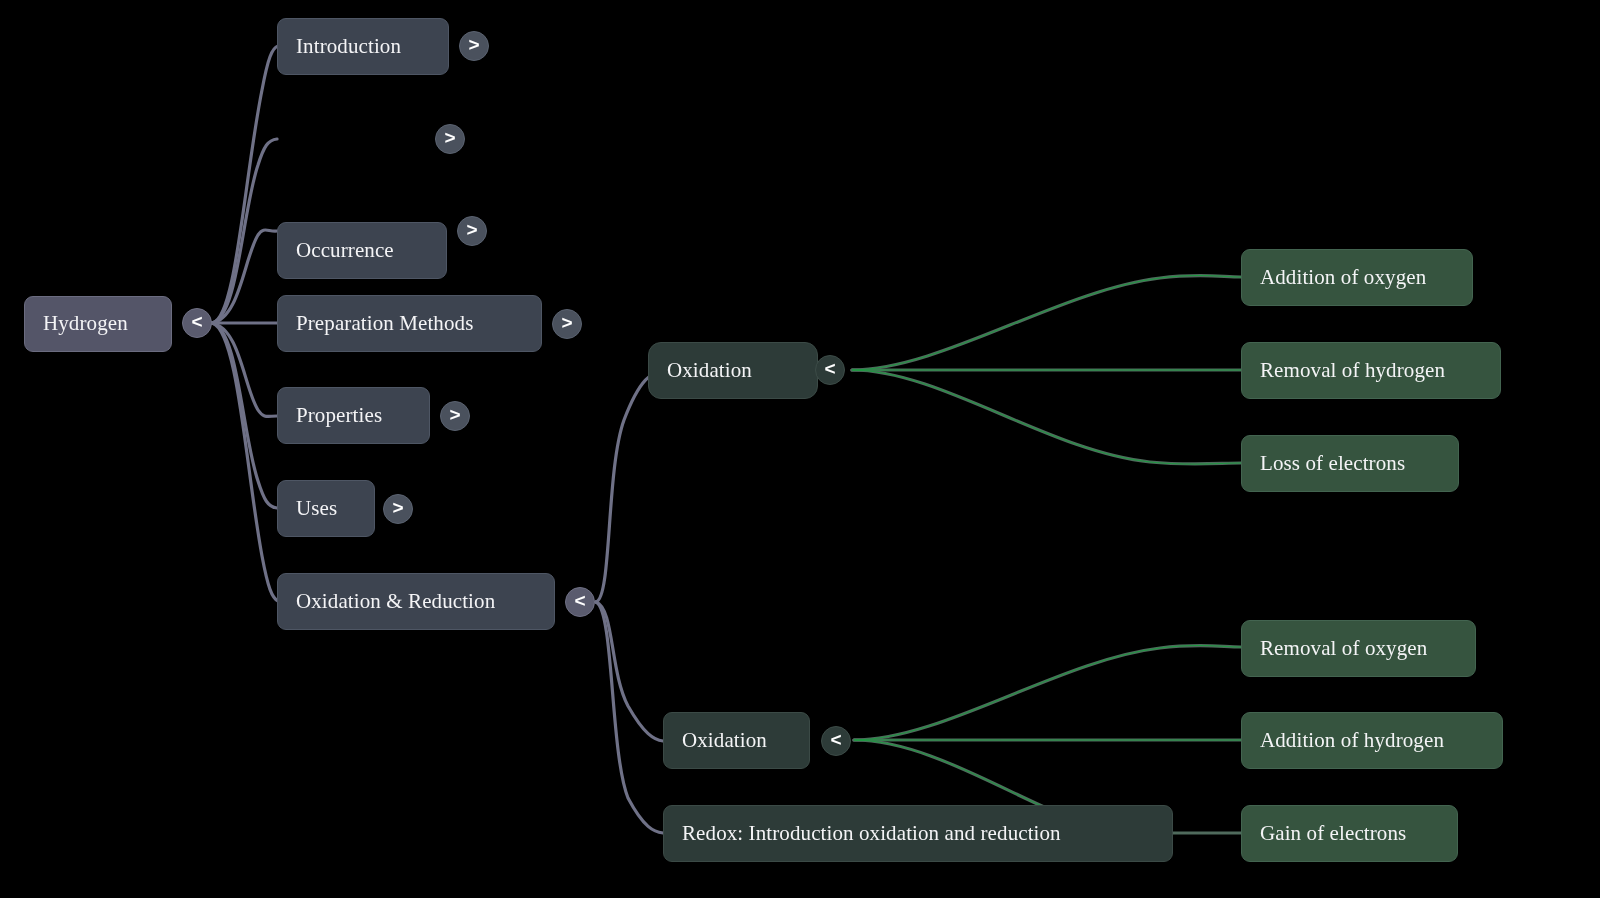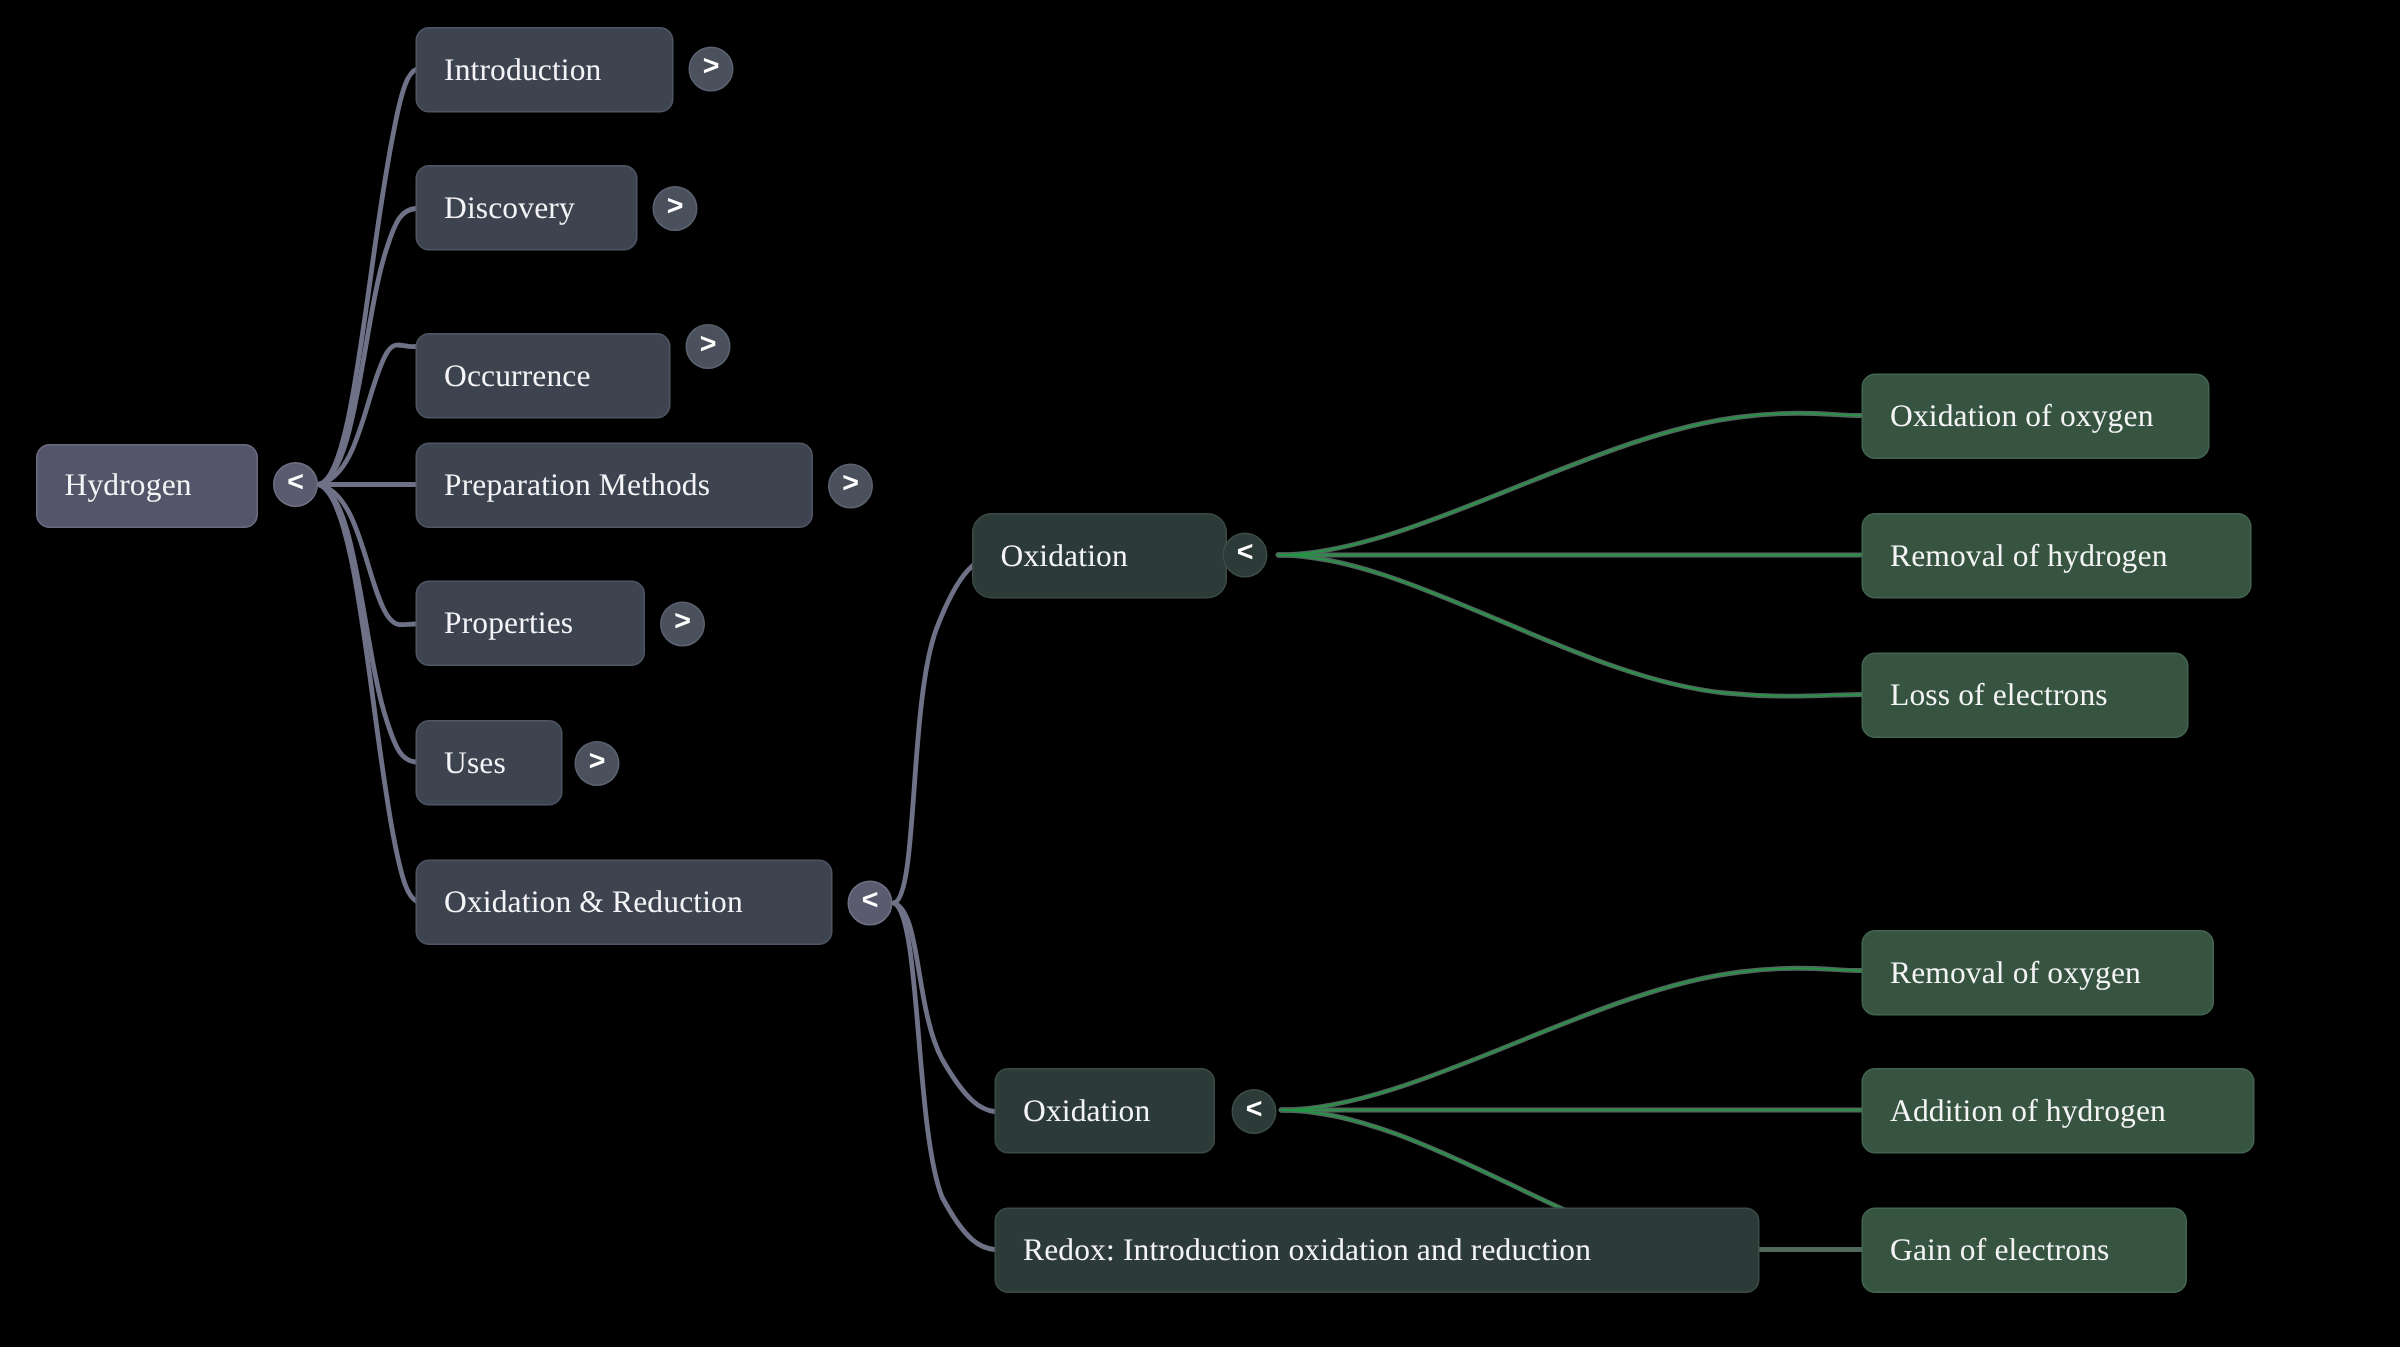--- a/index.html
+++ b/index.html
@@ -131,23 +131,20 @@
     <span>&lt;</span>
   </div>
 
   <div class="node branch" style="left:277px; top:18px; width:172px; height:57px;">
     <span>Introduction</span>
   </div>
   <div class="badge slate" style="left:459px; top:31px;">
     <span>&gt;</span>
   </div>
 
-  <div class="node branch" style="left:277px; top:110px; width:148px; height:57px;">
-    <span>Discovery</span>
-  </div>
   <div class="badge slate" style="left:435px; top:124px;">
     <span>&gt;</span>
   </div>
 
   <div class="node branch" style="left:277px; top:202px; width:170px; height:57px;margin-top:20px;">
     <span>Occurrence</span>
   </div>
   <div class="badge slate" style="left:457px; top:216px;">
     <span>&gt;</span>
   </div>
@@ -192,21 +189,21 @@
   </div>
   <div class="badge green" style="left:821px; top:726px;">
     <span>&lt;</span>
   </div>
 
   <div class="node sub" style="left:663px; top:805px; width:510px; height:57px;">
     <span>Redox: Introduction oxidation and reduction</span>
   </div>
 
   <div class="node leaf" style="left:1241px; top:249px; width:232px; height:57px;">
-    <span>Oxidation of oxygen</span>
+    <span>Addition of oxygen</span>
   </div>
   <div class="node leaf" style="left:1241px; top:342px; width:260px; height:57px;">
     <span>Removal of hydrogen</span>
   </div>
   <div class="node leaf" style="left:1241px; top:435px; width:218px; height:57px;">
     <span>Loss of electrons</span>
   </div>
 
   <div class="node leaf" style="left:1241px; top:620px; width:235px; height:57px;">
     <span>Removal of oxygen</span>

